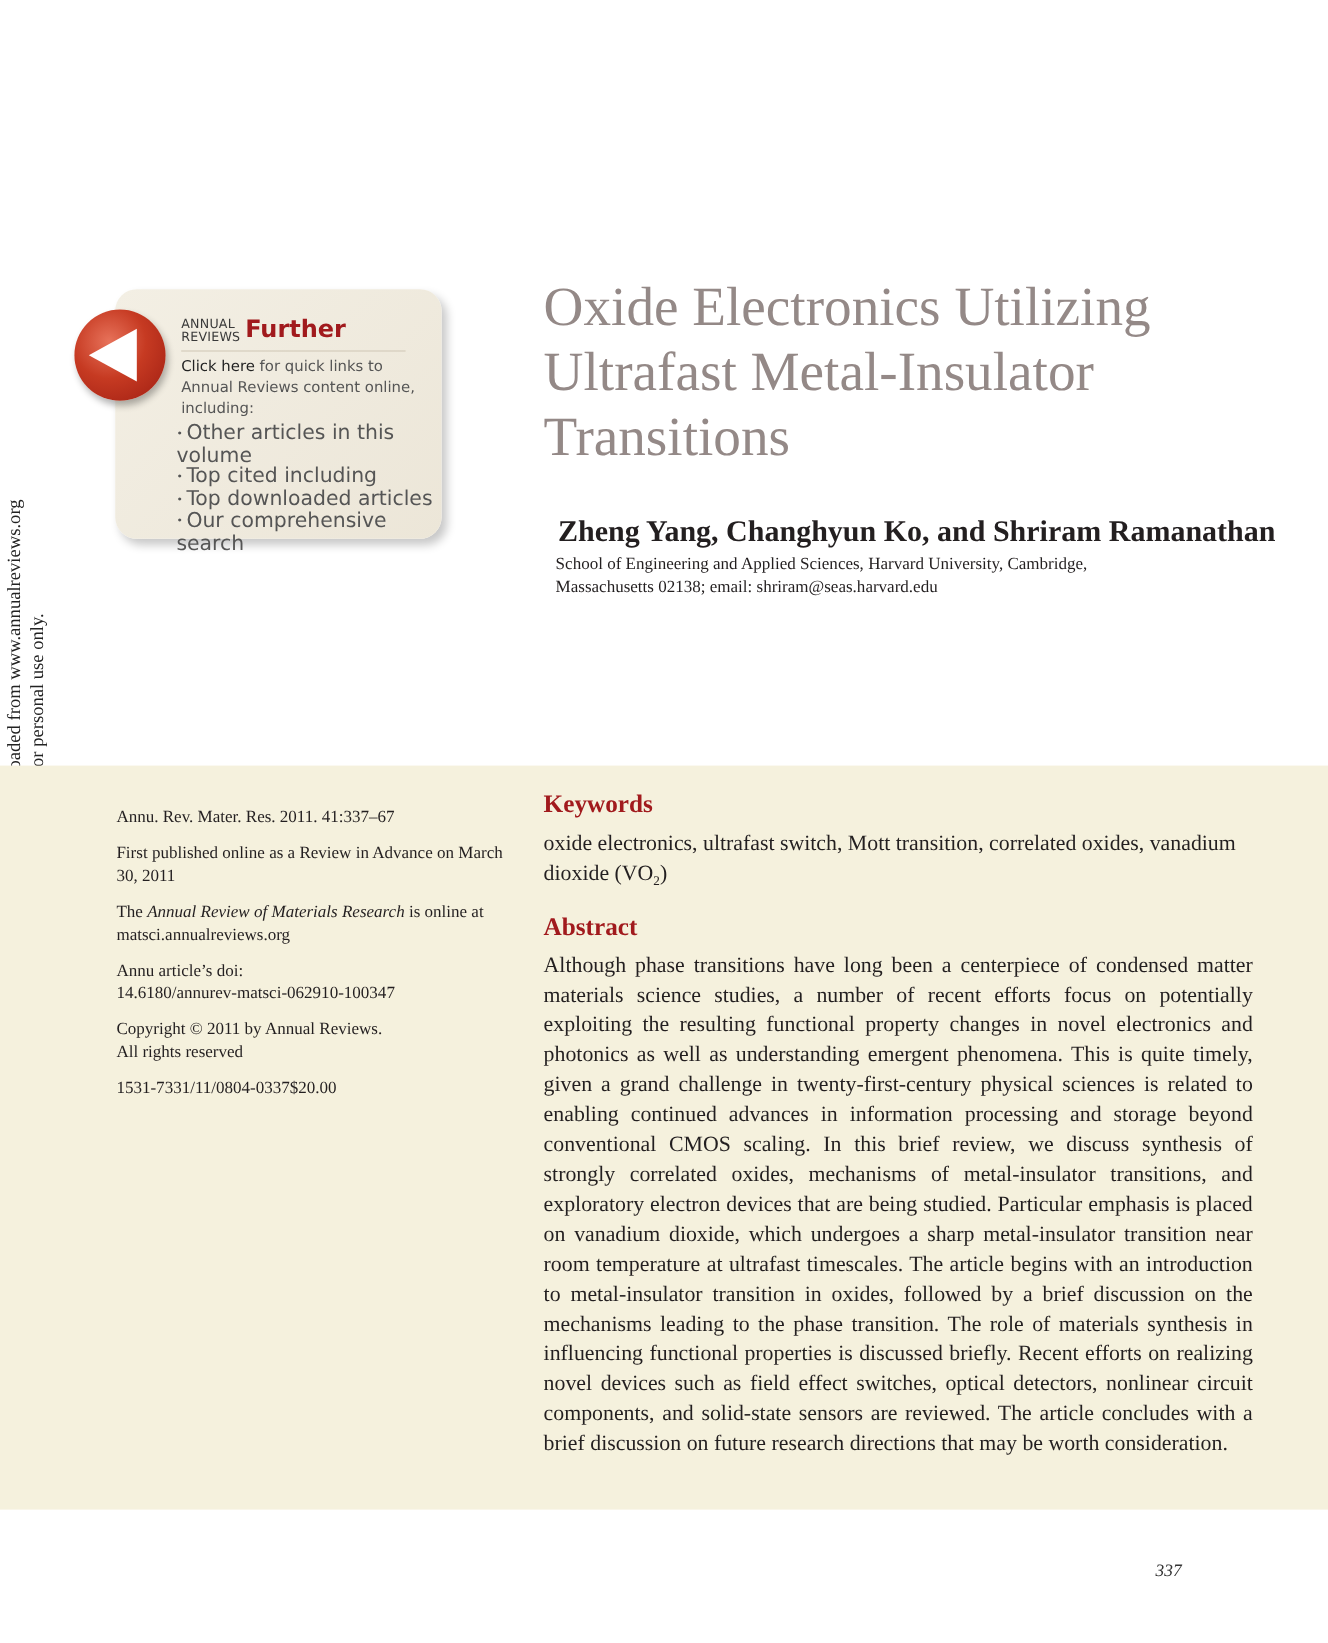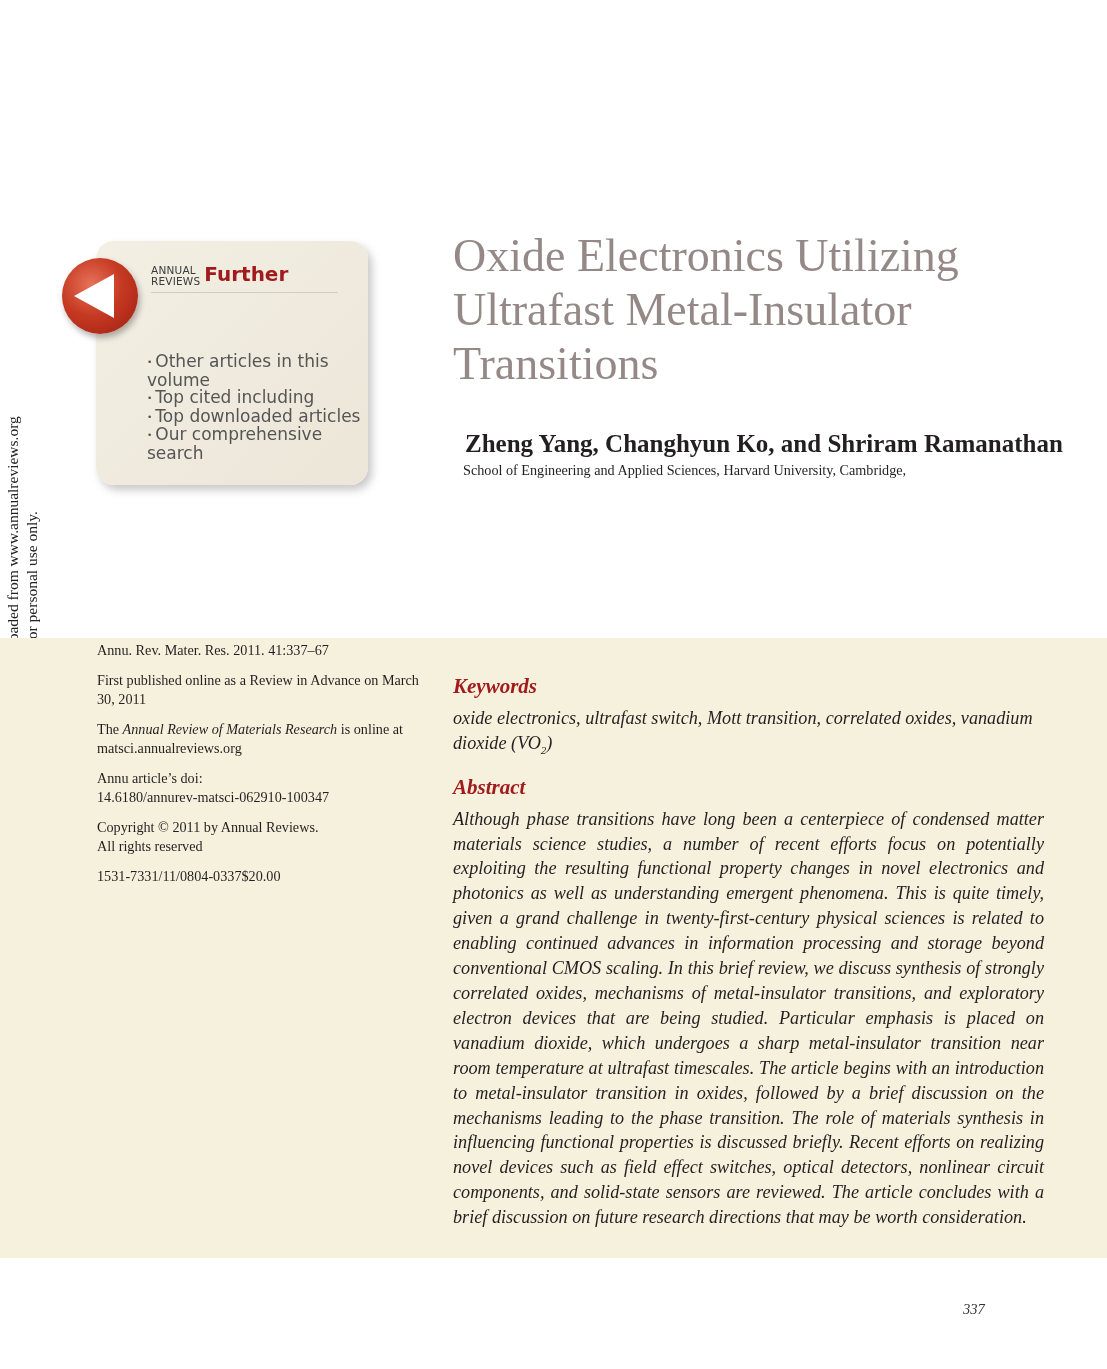--- a/index.html
+++ b/index.html
@@ -19,21 +19,21 @@
     width: 582px;
     font-size: 15.5px; line-height: 19px; text-align: center; color: #222;
     white-space: nowrap;
   }
   .band {
     position: absolute; left: 0; top: 638px; width: 1107px; height: 620px;
     background: #f5f1dd;
   }
   
   .further {
-    position: absolute; left: 96px; top: 241px; width: 272px; height: 244px;
+    position: absolute; left: 96px; top: 241px; width: 272px; height: 208px;
     background: linear-gradient(135deg, #f3efe4 0%, #ece6d8 100%);
     border-radius: 18px;
     box-shadow: 4px 5px 8px rgba(0,0,0,0.22);
   }
   .arrow-btn {
     position: absolute; left: 62px; top: 258px; width: 76px; height: 76px;
     border-radius: 50%;
     background: radial-gradient(circle at 38% 35%, #e7725a 0%, #c63a22 45%, #9e1d12 100%);
     box-shadow: 2px 4px 6px rgba(0,0,0,0.3);
     z-index: 2;
@@ -64,24 +64,24 @@
   }
   .further-list li::before { content: "\2022"; font-size: 9px; margin-right: 3px; vertical-align: 2px; }
   
   .title {
     position: absolute; left: 453px; top: 229px; width: 620px; margin: 0;
     font-weight: normal; font-size: 46px; line-height: 54px; color: #948987;
   }
   .authors { position: absolute; left: 453px; top: 416px; font-size: 25px; line-height: 32px; color: #231f20; margin: 12px; }
   .affil { position: absolute; left: 463px; top: 461px; width: 560px; font-size: 14.2px; line-height: 19px; color: #231f20; }
   
-  .meta { position: absolute; left: 97px; top: 641px; width: 330px; font-size: 14.2px; line-height: 19px; color: #231f20; }
+  .meta { position: absolute; left: 97px; top: 672px; width: 330px; font-size: 14.2px; line-height: 19px; color: #231f20; }
   .meta p { margin: 0 0 11px 0; }
   
-  .right { position: absolute; left: 453px; top: 672px; width: 591px; font-style: italic; }
+  .right { position: absolute; left: 453px; top: 656px; width: 591px; }
   .sec-head { font-weight: bold; color: #a11a1d; font-size: 21px; line-height: 28px; margin: 0; }
   .kw { font-size: 18.2px; line-height: 25px; margin: 6px 0 10px 0; }
   .abstract { font-size: 18.2px; line-height: 24.9px; margin: 6px 0 0 0; text-align: justify; }
   .page-num { position: absolute; left: 963px; top: 1301px; font-style: italic; font-size: 14.5px; color: #333; }
   sub { font-size: 11px; }
 </style>
 </head>
 <body>
 
 <div class="side-note">
@@ -95,35 +95,39 @@
 
 <div class="further">
   <div class="further-head">
     <div class="ar-small">
       <div>ANNUAL</div>
       <div>REVIEWS</div>
     </div>
     <span class="further-word">Further</span>
   </div>
   <div class="further-rule"></div>
+  <div class="further-text">
+    <span class="click">Click here</span><span> for quick links to Annual Reviews content online, including:</span>
+  </div>
   <ul class="further-list">
     <li>Other articles in this volume</li>
     <li>Top cited including</li>
     <li>Top downloaded articles</li>
     <li>Our comprehensive search</li>
   </ul>
 </div>
 <div class="arrow-btn">
     <div class="tri"></div>
   </div>
 
 <h1 class="title">Oxide Electronics Utilizing Ultrafast Metal-Insulator Transitions</h1>
 <h2 class="authors">Zheng Yang, Changhyun Ko, and Shriram Ramanathan</h2>
 <div class="affil">
   <div>School of Engineering and Applied Sciences, Harvard University, Cambridge,</div>
+  <div>Massachusetts 02138; email: shriram@seas.harvard.edu</div>
 </div>
 
 <div class="meta">
   <p>Annu. Rev. Mater. Res. 2011. 41:337–67</p>
   <p>First published online as a Review in Advance on March 30, 2011</p>
   <p><span>The </span><i>Annual Review of Materials Research</i><span> is online at matsci.annualreviews.org</span></p>
   <p><span>Annu article’s doi:</span><br><span>14.6180/annurev-matsci-062910-100347</span></p>
   <p><span>Copyright © 2011 by Annual Reviews.</span><br><span>All rights reserved</span></p>
   <p>1531-7331/11/0804-0337$20.00</p>
 </div>

